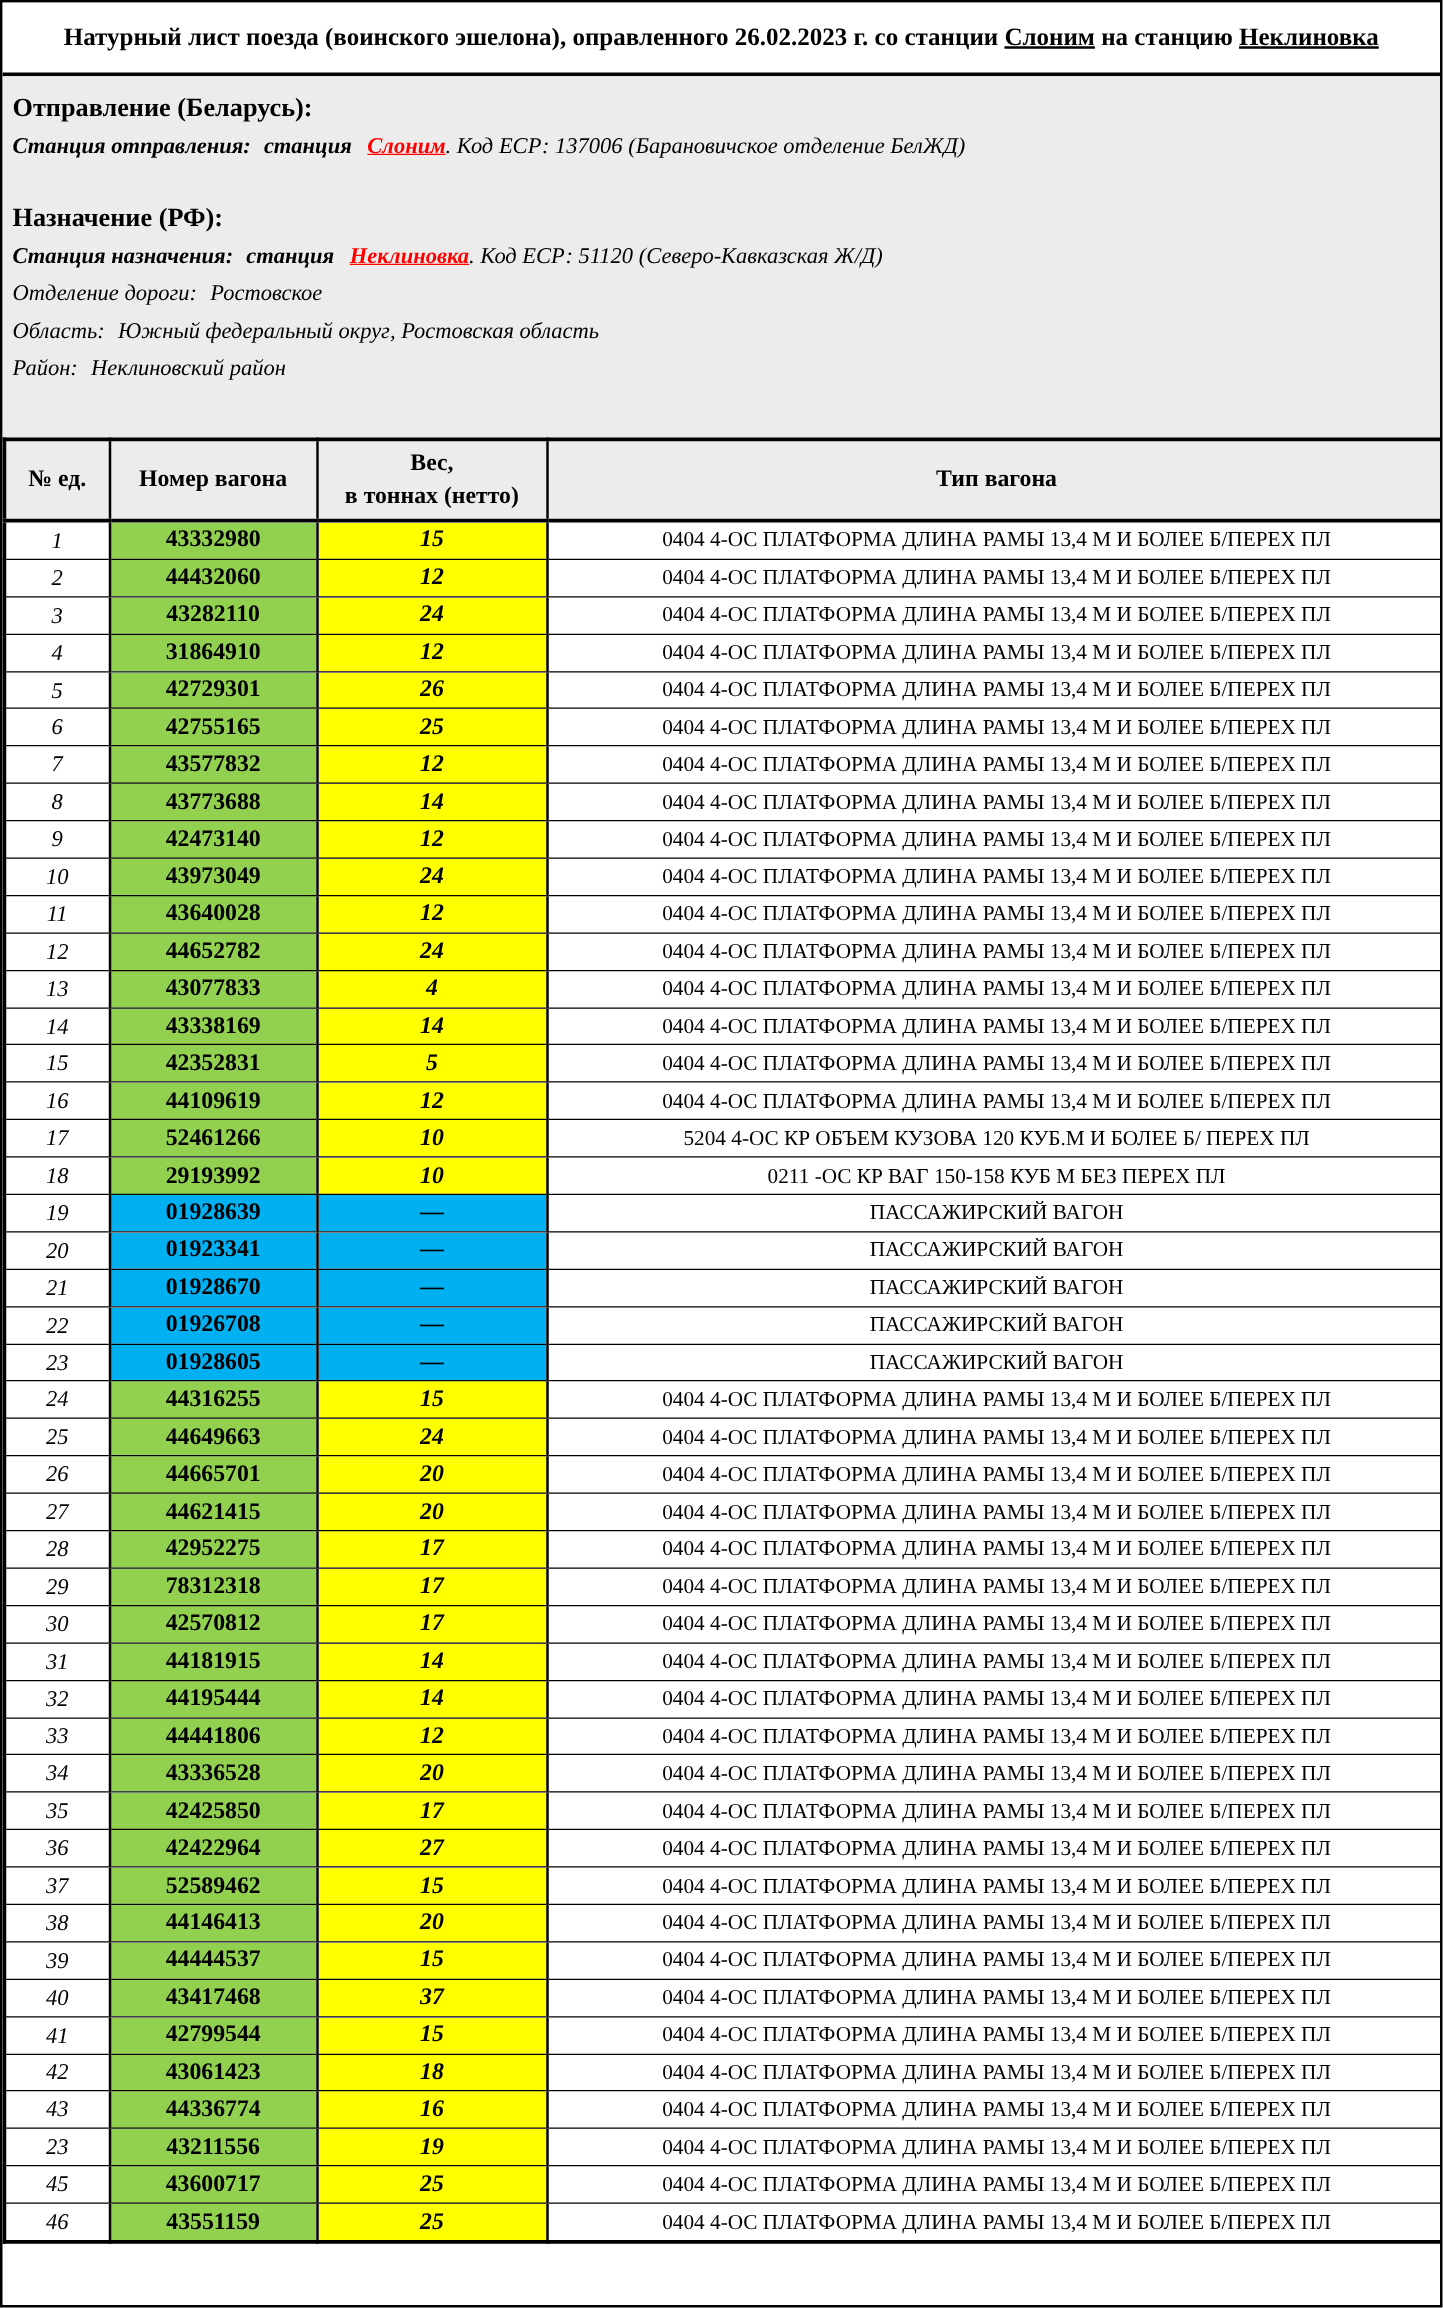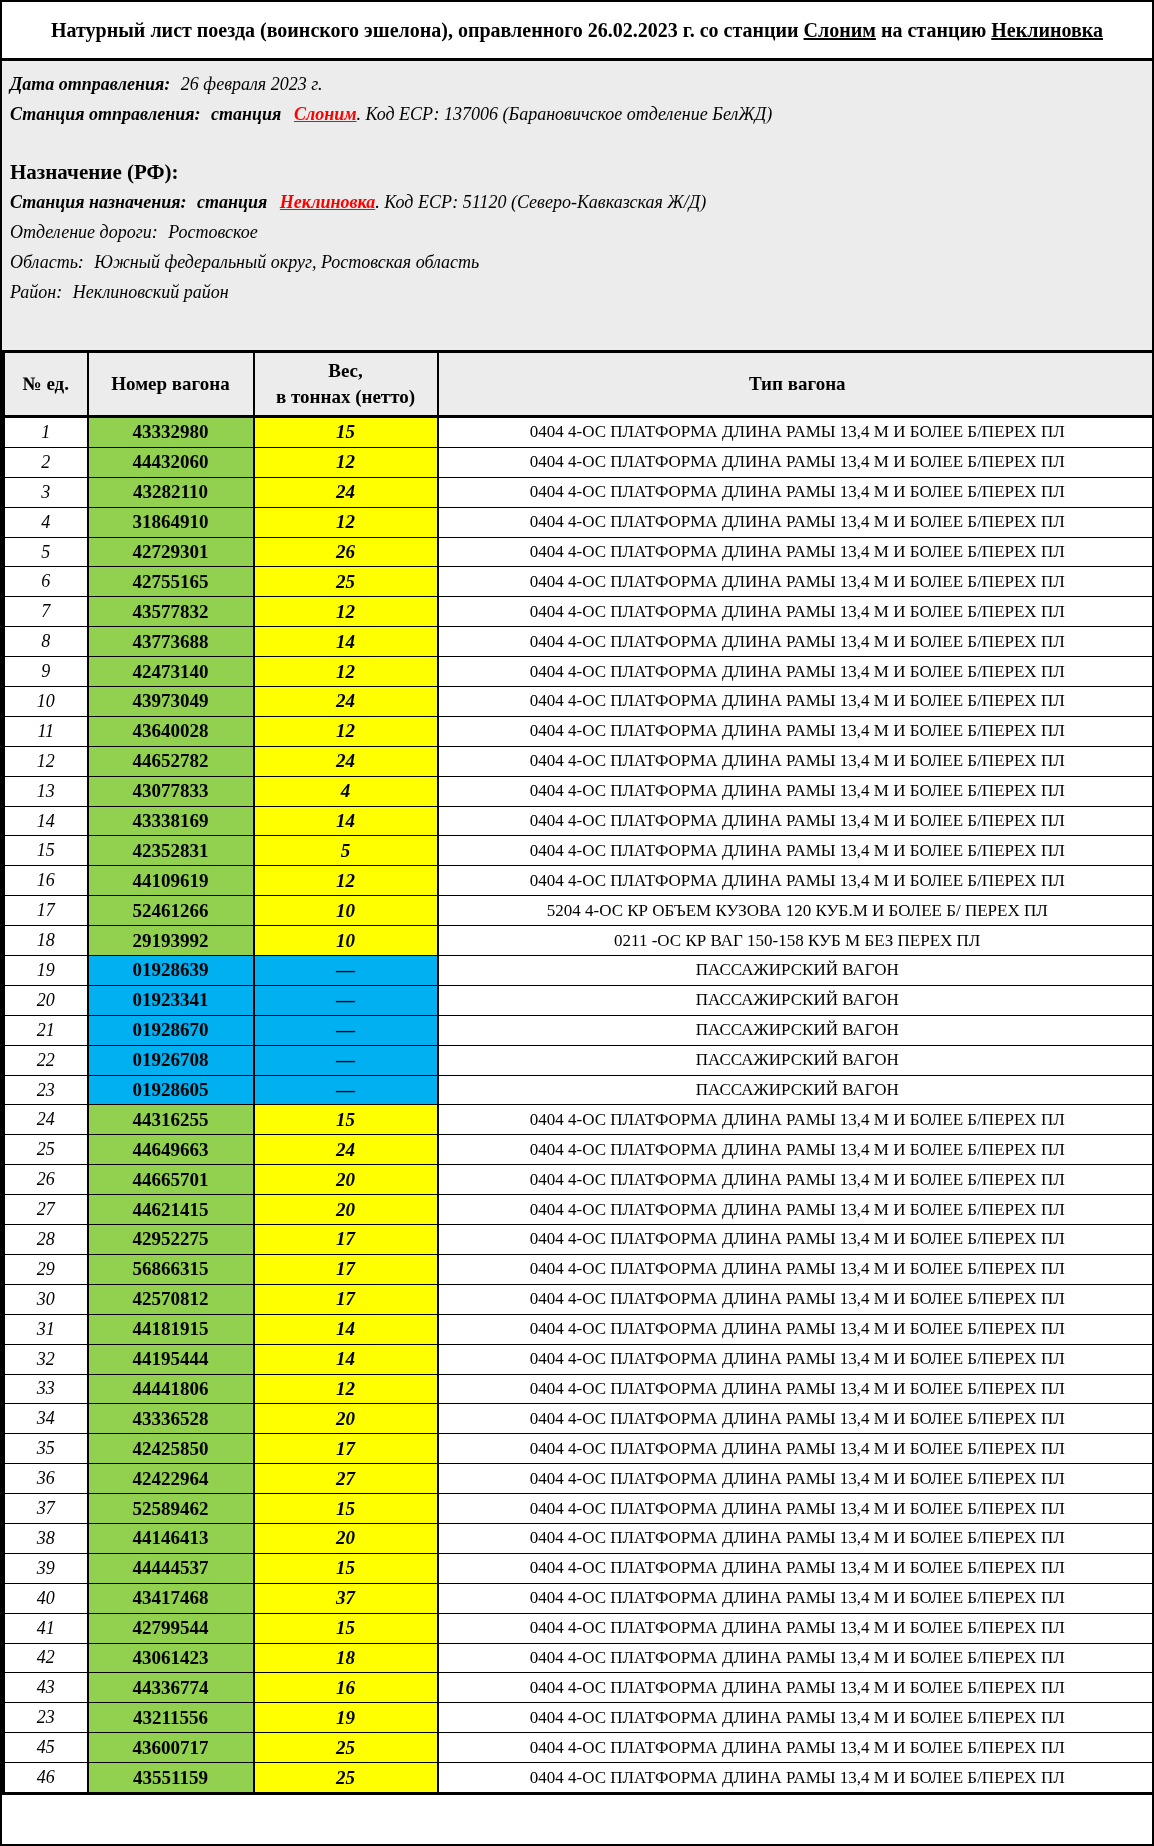--- a/index.html
+++ b/index.html
@@ -86,25 +86,22 @@
 </head>
 <body>
 
 <div class="title-block">
   <span>Натурный лист поезда (воинского эшелона), оправленного 26.02.2023 г. со станции </span><span class="u">Слоним</span><span>  на станцию </span><span class="u">Неклиновка</span>
 </div>
 
 <div class="divider"></div>
 
 <div class="info">
-
-  <div class="info-line">
-    <span class="lbl">Дата отправления:</span>
-    <span class="val">26 февраля 2023 г.</span>
-  </div>
+  <div class="section-heading">Отправление (Беларусь):</div>
+
 
   <div class="info-line">
     <span class="lbl">Станция отправления:</span>
     <span class="station-word">станция</span>
     <span class="red-station">Слоним</span><span>. Код ЕСР: 137006 (Барановичское отделение БелЖД)</span>
   </div>
 
 
   <div class="section-gap"></div>
 
@@ -311,21 +308,21 @@
         <td class="type-cell">0404 4-ОС ПЛАТФОРМА ДЛИНА РАМЫ 13,4 М И БОЛЕЕ Б/ПЕРЕХ ПЛ</td>
       </tr>
       <tr>
         <td class="num-cell">28</td>
         <td class="wagon-cell">42952275</td>
         <td class="weight-cell">17</td>
         <td class="type-cell">0404 4-ОС ПЛАТФОРМА ДЛИНА РАМЫ 13,4 М И БОЛЕЕ Б/ПЕРЕХ ПЛ</td>
       </tr>
       <tr>
         <td class="num-cell">29</td>
-        <td class="wagon-cell">56866315</td>
+        <td class="wagon-cell">78312318</td>
         <td class="weight-cell">17</td>
         <td class="type-cell">0404 4-ОС ПЛАТФОРМА ДЛИНА РАМЫ 13,4 М И БОЛЕЕ Б/ПЕРЕХ ПЛ</td>
       </tr>
       <tr>
         <td class="num-cell">30</td>
         <td class="wagon-cell">42570812</td>
         <td class="weight-cell">17</td>
         <td class="type-cell">0404 4-ОС ПЛАТФОРМА ДЛИНА РАМЫ 13,4 М И БОЛЕЕ Б/ПЕРЕХ ПЛ</td>
       </tr>
       <tr>

